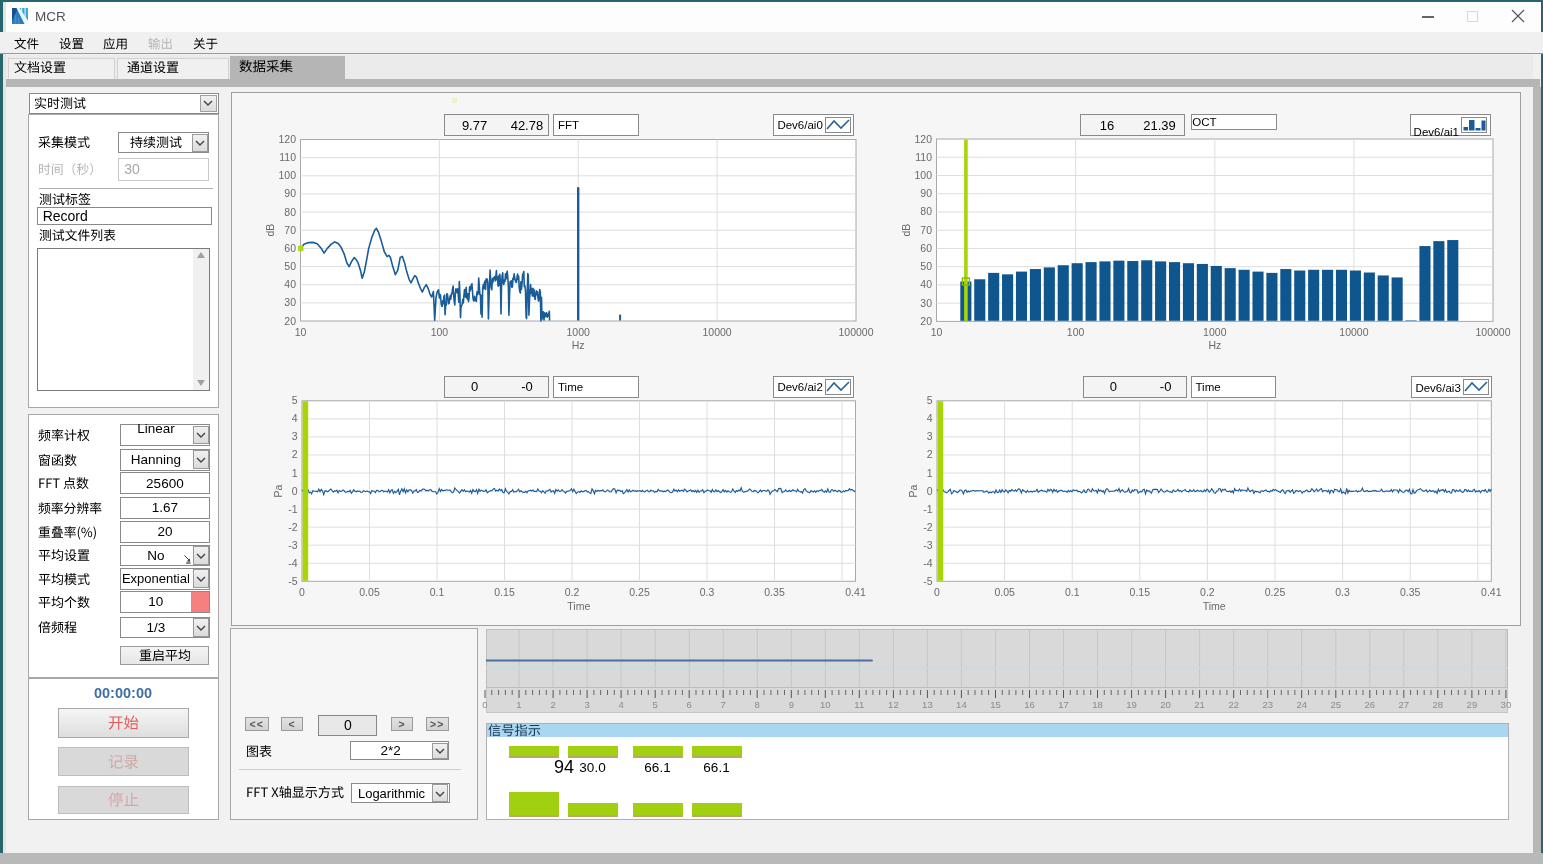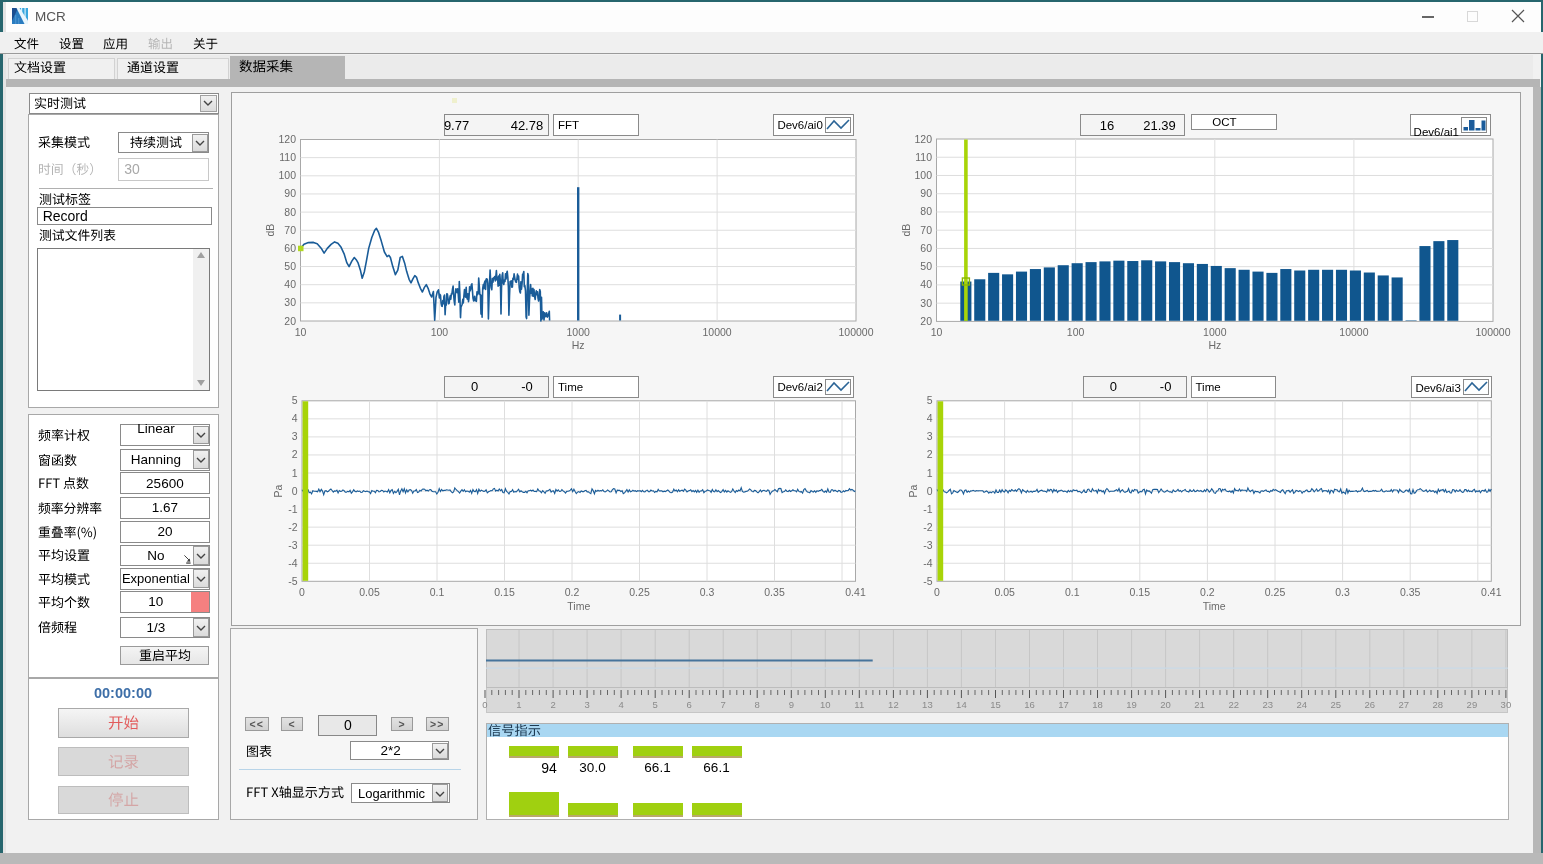--- a/index.html
+++ b/index.html
@@ -183,36 +183,36 @@
     <path transform="translate(0,13.95)" d="M1.9 -11.9C2.8 -11.2 3.9 -10.1 4.3 -9.4L5.2 -10.2C4.7 -10.9 3.6 -11.9 2.7 -12.6ZM3.1 0.9V0.9C3.3 0.6 3.8 0.3 6.3 -1.5C6.2 -1.8 6 -2.2 6 -2.5L4.3 -1.4V-8.2H0.7V-7H3.2V-1.4C3.2 -0.7 2.7 -0.2 2.4 0.1C2.7 0.3 3 0.7 3.1 0.9ZM6.5 -11.9V-10.8H12.6V-6.9H6.8V-0.9C6.8 0.6 7.3 1 9.1 1C9.5 1 12.2 1 12.6 1C14.3 1 14.7 0.3 14.9 -2.2C14.6 -2.3 14.1 -2.5 13.8 -2.7C13.7 -0.5 13.5 -0.1 12.6 -0.1C12 -0.1 9.6 -0.1 9.2 -0.1C8.2 -0.1 8 -0.2 8 -0.9V-5.7H12.6V-4.9H13.8V-11.9Z M17.6 -4.9C18.6 -4.4 19.8 -3.5 20.4 -2.9L21.2 -3.7C20.6 -4.3 19.3 -5.1 18.4 -5.6ZM17.6 -12.2V-11.1H27L26.9 -9.7H18V-8.6H26.8L26.8 -7.2H16.5V-6.1H22.6V-3.3C20.4 -2.4 18.1 -1.4 16.6 -0.8L17.2 0.2C18.7 -0.4 20.7 -1.3 22.6 -2.2V-0C22.6 0.2 22.6 0.2 22.3 0.3C22.1 0.3 21.2 0.3 20.3 0.2C20.4 0.5 20.6 1 20.7 1.3C21.9 1.3 22.7 1.3 23.2 1.1C23.7 0.9 23.8 0.7 23.8 -0V-3.7C25.2 -1.6 27.1 -0.1 29.5 0.6C29.7 0.3 30 -0.1 30.3 -0.4C28.6 -0.8 27.1 -1.7 26 -2.7C27 -3.3 28.1 -4.2 29 -5L28.1 -5.7C27.4 -5 26.2 -4.1 25.2 -3.5C24.7 -4.1 24.2 -4.9 23.8 -5.7V-6.1H30.1V-7.2H28C28.1 -8.8 28.2 -10.7 28.2 -12.2L27.3 -12.2L27.1 -12.2Z" fill="#d4a5a5"></path>
   </svg>
 <div style="left:57.6px;top:785.7px;width:131.8px;height:28.3px;background:#d9d9d9;border:1px solid #bdbdbd"></div>
 <svg class="t" style="left:108.0px;top:791.2px" width="31" height="18" viewBox="0 0 31.0 17.1">
     <path transform="translate(0,13.95)" d="M7.2 -9H12.3V-7.7H7.2ZM6.2 -9.8V-6.8H13.4V-9.8ZM4.8 -5.8V-3.3H5.8V-4.9H13.7V-3.3H14.7V-5.8ZM8.7 -12.8C9 -12.4 9.2 -12 9.3 -11.6H5V-10.6H14.7V-11.6H10.6C10.4 -12.1 10.1 -12.7 9.8 -13.1ZM6.2 -3.7V-2.8H9.2V-0.1C9.2 0.1 9.1 0.2 8.9 0.2C8.7 0.2 7.8 0.2 6.9 0.2C7 0.5 7.2 0.9 7.2 1.2C8.4 1.2 9.2 1.2 9.7 1C10.2 0.9 10.4 0.6 10.4 -0V-2.8H13.3V-3.7ZM4.1 -13C3.3 -10.6 1.9 -8.3 0.5 -6.8C0.7 -6.5 1 -5.9 1.1 -5.7C1.6 -6.2 2 -6.7 2.5 -7.4V1.2H3.5V-9.1C4.2 -10.2 4.7 -11.5 5.1 -12.7Z M18.4 -9.6V-0.7H16.3V0.5H30.2V-0.7H24.4V-6.7H29.5V-7.8H24.4V-13H23.2V-0.7H19.6V-9.6Z" fill="#d4a5a5"></path>
   </svg>
 <div style="left:231.0px;top:91.7px;width:1289.7px;height:534.1px;background:#f6f6f6;border:1px solid #9f9f9f"></div>
 <div style="left:452.0px;top:98.0px;width:5.0px;height:5.0px;background:#eff0cd"></div>
 <div style="left:443.9px;top:114.3px;width:104.8px;height:22.2px;background:#f4f4f4;border:1px solid #8a8a8a"></div>
 <div style="left:443.9px;top:114.3px;width:104.8px;height:22.2px;font-size:13px;display:flex;align-items:center">
-    <span style="position:static;width:62px;">9.77</span>
+    <span style="position:static;width:62px;text-align:center">9.77</span>
     <span style="position:static;width:44px;text-align:center">42.78</span>
   </div>
 <div style="left:553.0px;top:114.3px;width:85.5px;height:22.2px;background:#fff;border:1px solid #8a8a8a;font-size:11.5px;display:flex;align-items:center;padding-left:4px">FFT</div>
 <div style="left:773.4px;top:114.3px;width:81.0px;height:22.2px;background:#fff;border:1px solid #8a8a8a"></div>
 <div style="left:777.4px;top:114.3px;width:50.0px;height:22.2px;font-size:11.5px;display:flex;align-items:center">Dev6/ai0</div>
 <svg class="t" style="left:824.9px;top:117.3px" width="26" height="16" viewBox="0 0 26 16">
     <rect x="0.5" y="0.5" width="25" height="15" fill="#fdfefe" stroke="#8a8a8a"></rect>
     <path d="M2,12 L9,4 L16,11 L24,3" stroke="#2a6496" stroke-width="1.6" fill="none"></path>
   </svg>
 <div style="left:1080.4px;top:114.3px;width:104.8px;height:22.2px;background:#f4f4f4;border:1px solid #8a8a8a"></div>
 <div style="left:1080.4px;top:114.3px;width:104.8px;height:22.2px;font-size:13px;display:flex;align-items:center">
     <span style="position:static;width:54px;text-align:center">16</span>
     <span style="position:static;width:52px;text-align:center">21.39</span>
   </div>
-<div style="left:1191.3px;top:114.3px;width:85.5px;height:16px;background:#fff;border:1px solid #8a8a8a;font-size:11.5px;display:flex;align-items:center;padding-left:20px">OCT</div>
+<div style="left:1191.3px;top:114.3px;width:85.5px;height:16px;background:#fff;border:1px solid #8a8a8a;font-size:11.5px;display:flex;align-items:center;padding-left:0">OCT</div>
 <div style="left:1409.6px;top:114.3px;width:81.0px;height:22.2px;background:#fff;border:1px solid #8a8a8a"></div>
 <div style="left:1413.6px;top:114.3px;width:50.0px;height:35px;font-size:11.5px;display:flex;align-items:center">Dev6/ai1</div>
 <svg class="t" style="left:1461.1px;top:117.3px" width="26" height="16" viewBox="0 0 26 16">
     <rect x="0.5" y="0.5" width="25" height="15" fill="#fdfefe" stroke="#8a8a8a"></rect>
     <g fill="#1b5c9b">
       <rect x="2.5" y="10" width="4.5" height="3.5"></rect>
       <rect x="8" y="3" width="5.5" height="10.5"></rect>
       <rect x="14.5" y="11" width="5" height="2.5"></rect>
       <rect x="20.5" y="3.5" width="4" height="10"></rect>
     </g>
@@ -486,21 +486,21 @@
   </svg>
 <div style="left:486.0px;top:723.0px;width:1023.0px;height:96.7px;background:#fff;border:1px solid #b0b0b0"></div>
 <div style="left:487.0px;top:723.8px;width:1021.0px;height:13.5px;background:#a9d7f2"></div>
 <svg class="t" style="left:488.0px;top:723.3px" width="53" height="15" viewBox="0 0 52.8 14.5">
     <path transform="translate(0,11.88)" d="M5 -7V-6.2H11.5V-7ZM5 -5.1V-4.3H11.5V-5.1ZM4.1 -8.9V-8.1H12.5V-8.9ZM7.1 -10.8C7.5 -10.2 7.9 -9.5 8.1 -9L9 -9.4C8.8 -9.8 8.4 -10.5 8 -11.1ZM4.9 -3.2V1.1H5.7V0.5H10.7V1H11.6V-3.2ZM5.7 -0.3V-2.4H10.7V-0.3ZM3.4 -11C2.7 -9 1.6 -7.1 0.4 -5.8C0.6 -5.5 0.9 -5.1 1 -4.8C1.4 -5.3 1.8 -5.9 2.2 -6.5V1.1H3.1V-8.1C3.6 -9 4 -9.9 4.3 -10.8Z M16.6 -9.7H22.9V-7.9H16.6ZM15.6 -10.5V-7H24V-10.5ZM14 -5.8V-4.9H16.8C16.5 -4.1 16.2 -3.2 15.9 -2.5H22.8C22.5 -1 22.3 -0.3 22 0C21.8 0.1 21.6 0.1 21.3 0.1C20.9 0.1 20 0.1 19.1 0C19.2 0.3 19.4 0.7 19.4 1C20.3 1 21.2 1 21.6 1C22.1 1 22.5 0.9 22.8 0.7C23.3 0.2 23.6 -0.8 23.9 -3C23.9 -3.1 24 -3.4 24 -3.4H17.4L17.8 -4.9H25.5V-5.8Z M37.4 -10.3C36.4 -9.9 34.8 -9.4 33.2 -9.1V-11H32.2V-7.3C32.2 -6.1 32.6 -5.8 34.2 -5.8C34.5 -5.8 36.9 -5.8 37.2 -5.8C38.5 -5.8 38.9 -6.3 39 -8.1C38.7 -8.1 38.3 -8.3 38.1 -8.4C38 -7 37.9 -6.7 37.2 -6.7C36.7 -6.7 34.6 -6.7 34.2 -6.7C33.4 -6.7 33.2 -6.8 33.2 -7.3V-8.2C34.9 -8.6 36.9 -9 38.2 -9.6ZM33.2 -1.8H37.5V-0.4H33.2ZM33.2 -2.6V-3.9H37.5V-2.6ZM32.2 -4.7V1H33.2V0.4H37.5V1H38.4V-4.7ZM28.8 -11.1V-8.4H27V-7.5H28.8V-4.6L26.8 -4.1L27.1 -3.1L28.8 -3.6V-0.1C28.8 0.1 28.7 0.1 28.6 0.1C28.4 0.1 27.9 0.1 27.3 0.1C27.4 0.4 27.5 0.8 27.6 1C28.4 1.1 29 1 29.3 0.9C29.7 0.7 29.8 0.4 29.8 -0.1V-3.9L31.5 -4.5L31.4 -5.4L29.8 -4.9V-7.5H31.4V-8.4H29.8V-11.1Z M42.7 -4.6C42.1 -3.1 41.1 -1.7 40.1 -0.7C40.3 -0.6 40.8 -0.3 41 -0.1C42 -1.2 43.1 -2.7 43.7 -4.4ZM48.6 -4.2C49.6 -3 50.6 -1.2 50.9 -0.1L51.9 -0.6C51.5 -1.7 50.5 -3.4 49.5 -4.6ZM41.6 -10.1V-9.1H50.9V-10.1ZM40.4 -6.9V-5.9H45.7V-0.3C45.7 -0 45.6 0 45.4 0C45.1 0 44.2 0 43.3 0C43.5 0.3 43.7 0.7 43.7 1C44.9 1 45.7 1 46.1 0.9C46.6 0.7 46.8 0.4 46.8 -0.2V-5.9H52V-6.9Z" fill="#1d3a52"></path>
   </svg>
 <div style="left:509.0px;top:745.5px;width:50.2px;height:12.3px;background:#a0d010;border-bottom:2px solid #b9a86b"></div>
 <div style="left:568.2px;top:745.5px;width:49.6px;height:12.3px;background:#a0d010;border-bottom:2px solid #b9a86b"></div>
 <div style="left:632.9px;top:745.5px;width:50.3px;height:12.3px;background:#a0d010;border-bottom:2px solid #b9a86b"></div>
 <div style="left:692.2px;top:745.5px;width:49.6px;height:12.3px;background:#a0d010;border-bottom:2px solid #b9a86b"></div>
-<div style="left:524px;top:760.5px;width:50.0px;height:14.0px;font-size:14px;display:flex;align-items:center;justify-content:center">94</div>
+<div style="left:539px;top:760.5px;width:50.0px;height:14.0px;font-size:18px;display:flex;align-items:center;justify-content:center">94</div>
 <div style="left:567.5px;top:760.5px;width:50.0px;height:14.0px;font-size:13.5px;display:flex;align-items:center;justify-content:center">30.0</div>
 <div style="left:632.5px;top:760.5px;width:50.0px;height:14.0px;font-size:13.5px;display:flex;align-items:center;justify-content:center">66.1</div>
 <div style="left:691.5px;top:760.5px;width:50.0px;height:14.0px;font-size:13.5px;display:flex;align-items:center;justify-content:center">66.1</div>
 <div style="left:509.0px;top:792.0px;width:50.2px;height:24.6px;background:#a0d010;border-bottom:2px solid #b9a86b"></div>
 <div style="left:568.2px;top:803.0px;width:49.6px;height:13.6px;background:#a0d010;border-bottom:2px solid #b9a86b"></div>
 <div style="left:632.9px;top:803.0px;width:50.3px;height:13.6px;background:#a0d010;border-bottom:2px solid #b9a86b"></div>
 <div style="left:692.2px;top:803.0px;width:49.6px;height:13.6px;background:#a0d010;border-bottom:2px solid #b9a86b"></div>
 <svg class="t" style="left:0;top:0" width="1543" height="864" viewBox="0 0 1543 864">
     <rect x="300.5" y="139.5" width="555.5" height="181.5" fill="#fff" stroke="#a8a8a8"></rect>
     <line x1="300.5" y1="157.65" x2="856.0" y2="157.65" stroke="#dedede"></line>

